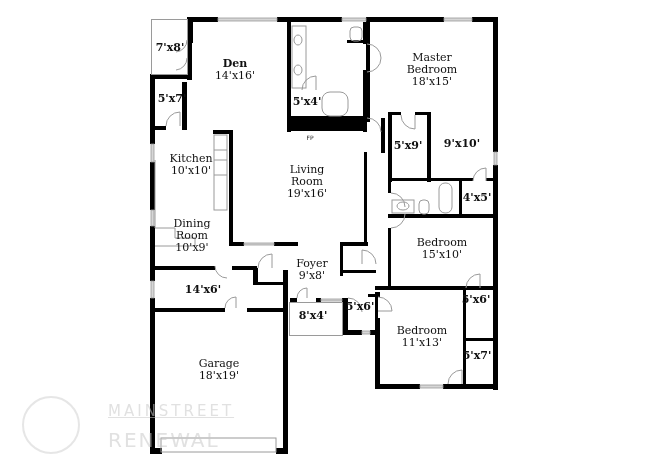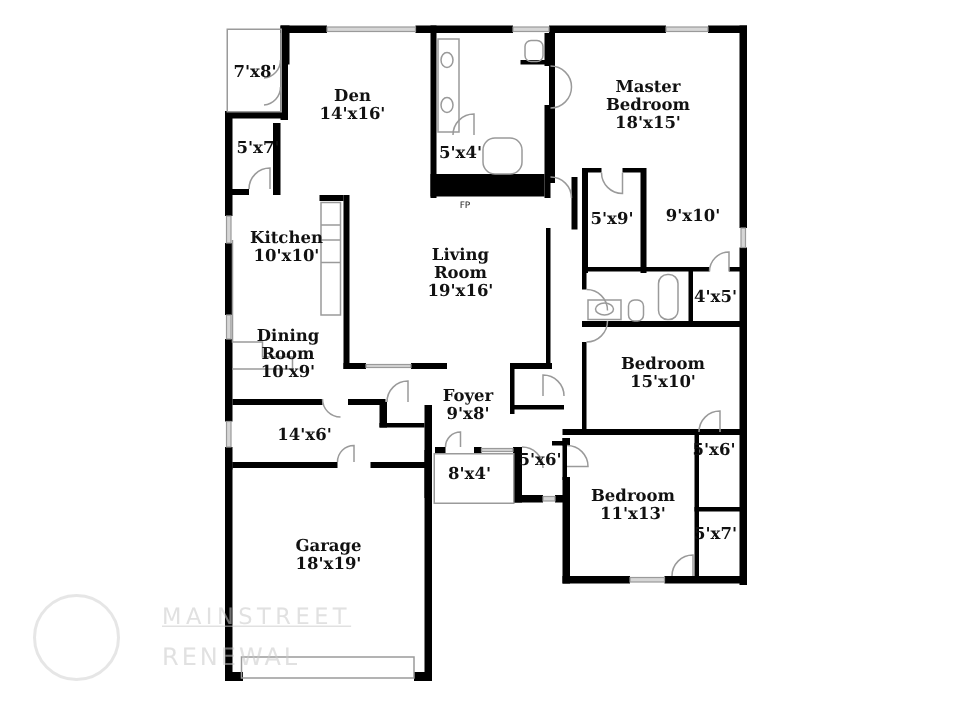--- a/index.html
+++ b/index.html
@@ -1,23 +1,23 @@
 <!DOCTYPE html>
 <html><head>
   <meta charset="utf-8">
   <style>
     html, body { margin: 0; padding: 0; background: #ffffff; }
     body { width: 650px; height: 473px; position: relative; overflow: hidden; font-family: "DejaVu Serif", serif; }
     .plan { position: absolute; left: 0; top: 0; width: 650px; height: 473px; }
     .label { position: absolute; text-align: center; font-family: "DejaVu Serif", serif; font-weight: bold; font-size: 11px; line-height: 12px; color: #111; transform: translate(-50%, -50%); white-space: nowrap; }
-    .label .dim { display: block; font-weight: bold; }
+    .label .dim { display: block; font-weight: normal; }
     .fp { position: absolute; font-size: 6px; font-family: "DejaVu Sans", sans-serif; color: #222; transform: translate(-50%,-50%); }
     .wm { position: absolute; left: 18px; top: 396px; width: 280px; height: 55px; }
     .wm-text1 { position: absolute; left: 90px; top: 6px; font-family: "DejaVu Sans", sans-serif; font-size: 15px; letter-spacing: 3px; color: rgba(200,200,200,0.55); text-decoration: underline; }
-    .wm-text2 { position: absolute; left: 90px; top: 32px; font-family: "DejaVu Sans", sans-serif; font-size: 16px; letter-spacing: 2px; color: rgba(200,200,200,0.55); }
+    .wm-text2 { position: absolute; left: 90px; top: 32px; font-family: "DejaVu Sans", sans-serif; font-size: 20px; letter-spacing: 2px; color: rgba(200,200,200,0.55); }
     .wm-logo { position: absolute; left: 4px; top: 0px; width: 54px; height: 54px; border: 2px solid rgba(210,210,210,0.55); border-radius: 50%; }
   </style>
 </head>
 <body>
 
 <svg class="plan" viewBox="0 0 650 473" xmlns="http://www.w3.org/2000/svg">
   <g fill="#000">
 
     <rect x="187" y="17" width="6" height="26"></rect>
     <rect x="187" y="17" width="31" height="5"></rect>

